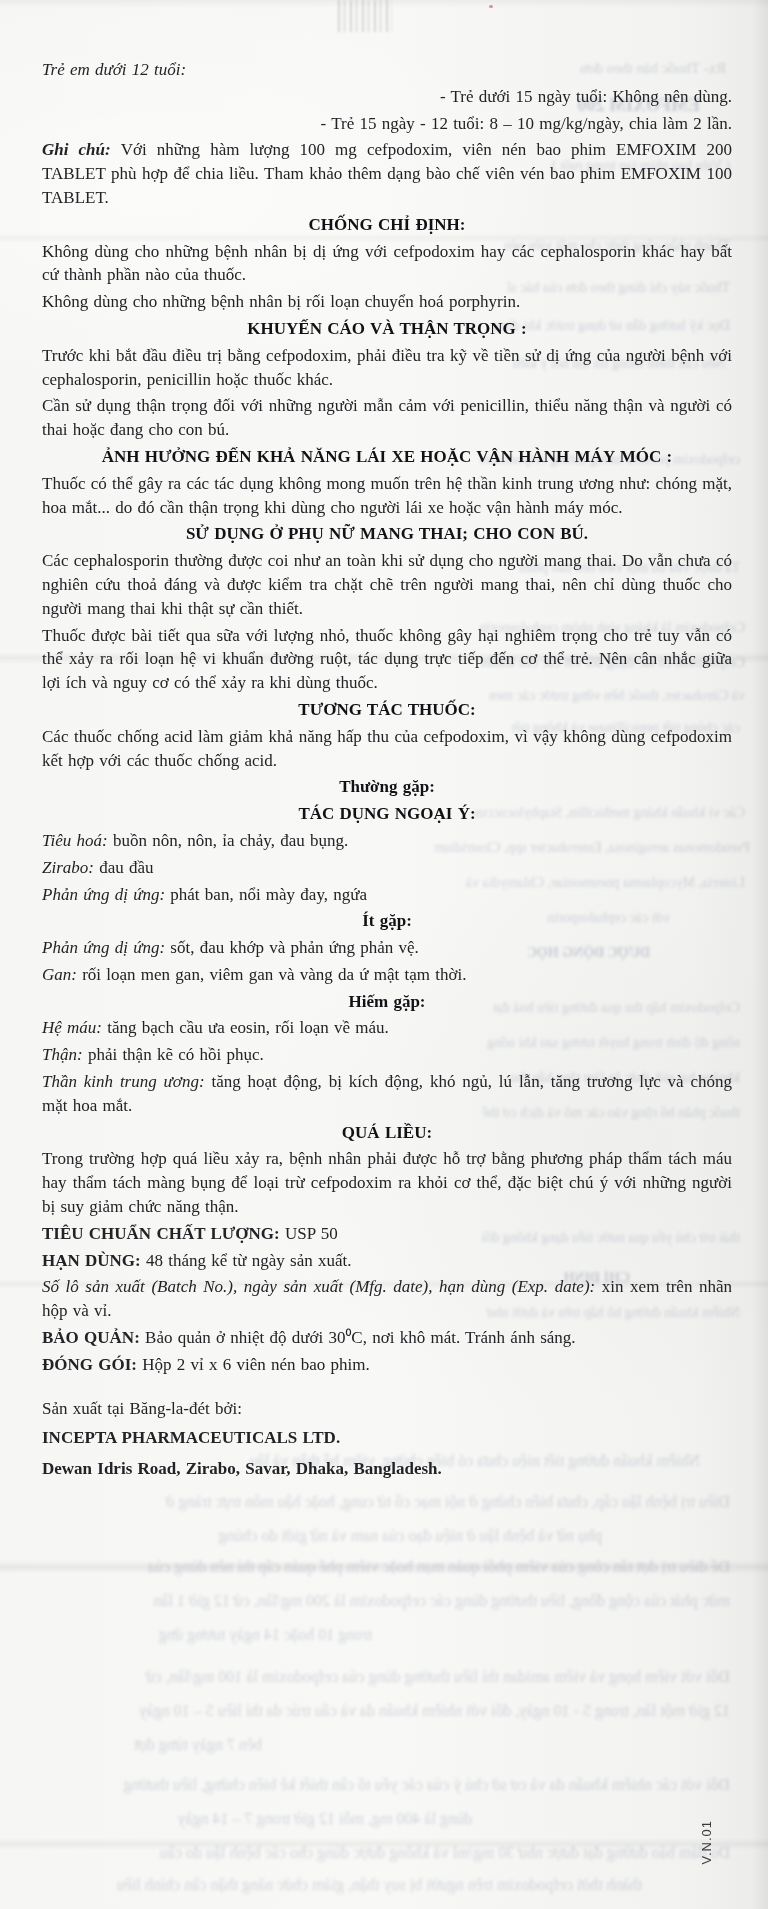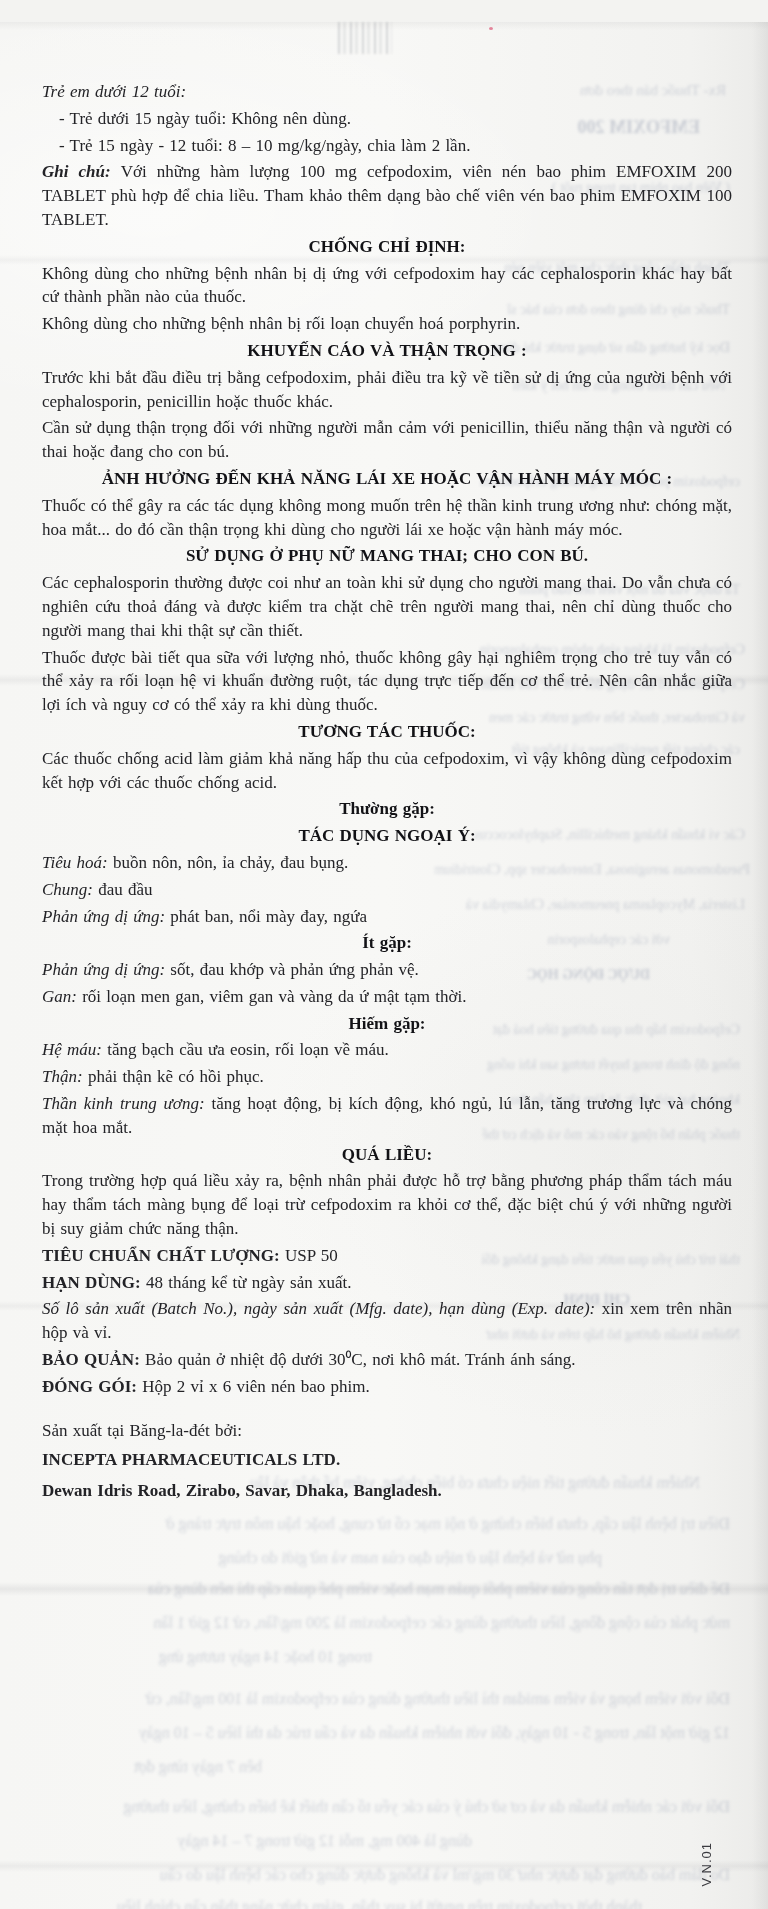--- a/index.html
+++ b/index.html
@@ -7,21 +7,20 @@
     width:768px;height:1909px;position:relative;overflow:hidden;
     background:#f3f3f1;
     font-family:"Liberation Serif", serif;
   }
   .page{
     position:absolute;inset:0;
     background:
       radial-gradient(ellipse 600px 300px at 20% 10%, rgba(255,255,255,.5), transparent 70%),
       radial-gradient(ellipse 500px 400px at 80% 60%, rgba(230,230,228,.35), transparent 70%),
       linear-gradient(90deg,#f6f6f4 0%,#f8f8f6 50%,#f2f2f0 90%,#ebebE9 100%);
-    margin-top: 22px;
   }
   .edge-shadow{position:absolute;top:0;right:0;width:16px;height:100%;
     background:linear-gradient(90deg,transparent,rgba(90,90,95,.08));z-index:2;}
   .top-shadow{position:absolute;top:0;left:0;width:100%;height:8px;
     background:linear-gradient(180deg,rgba(90,90,95,.07),transparent);z-index:2;}
   .crease{position:absolute;left:0;width:100%;z-index:2;}
   .crease.c1{top:233px;height:10px;background:linear-gradient(180deg,transparent,rgba(80,80,90,.05),transparent);}
   .crease.c2{top:652px;height:12px;background:linear-gradient(180deg,transparent,rgba(80,80,90,.07),transparent);}
   .crease.c3{top:1279px;height:10px;background:linear-gradient(180deg,transparent,rgba(80,80,90,.06),transparent);}
   .crease.c4{top:1560px;height:14px;background:linear-gradient(180deg,transparent,rgba(80,80,90,.09),transparent);}
@@ -31,21 +30,21 @@
     background:repeating-linear-gradient(90deg,rgba(95,100,112,.5) 0 2px,transparent 2px 5px,rgba(95,100,112,.25) 5px 8px,transparent 8px 12px);
   }
   .speck{position:absolute;left:489px;top:5px;width:4px;height:3px;border-radius:50%;
     background:#e06a86;opacity:.8;filter:blur(.5px);z-index:2;}
   .text{
     position:absolute;left:42px;top:58px;width:690px;z-index:3;
     color:#232327;font-size:17px;line-height:23.8px;word-spacing:1px;
   }
   .text p{margin:0 0 3px;text-align:justify;}
   .text p.left{text-align:left;}
-  .text p.dash{padding-left:46px;text-indent:-29px;text-align:left;}
+  .text p.dash{padding-left:46px;text-indent:-29px;text-align:right;}
   .text p.h{text-align:center;color:#121216;}
   .s-b{font-weight:bold;}
   .s-i{font-style:italic;}
   .s-bi{font-weight:bold;font-style:italic;}
   .bleed-layer{position:absolute;inset:0;z-index:1;}
   .bleed{
     position:absolute;color:#76809b;opacity:.30;filter:blur(1.5px);
     transform:scaleX(-1);white-space:nowrap;overflow:hidden;
     font-size:16px;line-height:1.1;
   }
@@ -126,21 +125,21 @@
       <p class="h"><span class="s-b">ẢNH HƯỞNG ĐẾN KHẢ NĂNG LÁI XE HOẶC VẬN HÀNH MÁY MÓC :</span></p>
       <p><span>Thuốc có thể gây ra các tác dụng không mong muốn trên hệ thần kinh trung ương như: chóng mặt, hoa mắt... do đó cần thận trọng khi dùng cho người lái xe hoặc vận hành máy móc.</span></p>
       <p class="h"><span class="s-b">SỬ DỤNG Ở PHỤ NỮ MANG THAI; CHO CON BÚ.</span></p>
       <p><span>Các cephalosporin thường được coi như an toàn khi sử dụng cho người mang thai. Do vẫn chưa có nghiên cứu thoả đáng và được kiểm tra chặt chẽ trên người mang thai, nên chỉ dùng thuốc cho người mang thai khi thật sự cần thiết.</span></p>
       <p><span>Thuốc được bài tiết qua sữa với lượng nhỏ, thuốc không gây hại nghiêm trọng cho trẻ tuy vẫn có thể xảy ra rối loạn hệ vi khuẩn đường ruột, tác dụng trực tiếp đến cơ thể trẻ. Nên cân nhắc giữa lợi ích và nguy cơ có thể xảy ra khi dùng thuốc.</span></p>
       <p class="h"><span class="s-b">TƯƠNG TÁC THUỐC:</span></p>
       <p><span>Các thuốc chống acid làm giảm khả năng hấp thu của cefpodoxim, vì vậy không dùng cefpodoxim kết hợp với các thuốc chống acid.</span></p>
       <p class="h"><span class="s-b">Thường gặp:</span></p>
       <p class="h"><span class="s-b">TÁC DỤNG NGOẠI Ý:</span></p>
       <p class="left"><span class="s-i">Tiêu hoá:</span><span> buồn nôn, nôn, ỉa chảy, đau bụng.</span></p>
-      <p class="left"><span class="s-i">Chung:</span><span> đau đầu</span></p>
+      <p class="left"><span class="s-i">Zirabo:</span><span> đau đầu</span></p>
       <p class="left"><span class="s-i">Phản ứng dị ứng:</span><span> phát ban, nổi mày đay, ngứa</span></p>
       <p class="h"><span class="s-b">Ít gặp:</span></p>
       <p class="left"><span class="s-i">Phản ứng dị ứng:</span><span> sốt, đau khớp và phản ứng phản vệ.</span></p>
       <p class="left"><span class="s-i">Gan:</span><span> rối loạn men gan, viêm gan và vàng da ứ mật tạm thời.</span></p>
       <p class="h"><span class="s-b">Hiếm gặp:</span></p>
       <p class="left"><span class="s-i">Hệ máu:</span><span> tăng bạch cầu ưa eosin, rối loạn về máu.</span></p>
       <p class="left"><span class="s-i">Thận:</span><span> phải thận kẽ có hồi phục.</span></p>
       <p><span class="s-i">Thần kinh trung ương:</span><span> tăng hoạt động, bị kích động, khó ngủ, lú lẫn, tăng trương lực và chóng mặt hoa mắt.</span></p>
       <p class="h"><span class="s-b">QUÁ LIỀU:</span></p>
       <p><span>Trong trường hợp quá liều xảy ra, bệnh nhân phải được hỗ trợ bằng phương pháp thẩm tách máu hay thẩm tách màng bụng để loại trừ cefpodoxim ra khỏi cơ thể, đặc biệt chú ý với những người bị suy giảm chức năng thận.</span></p>

